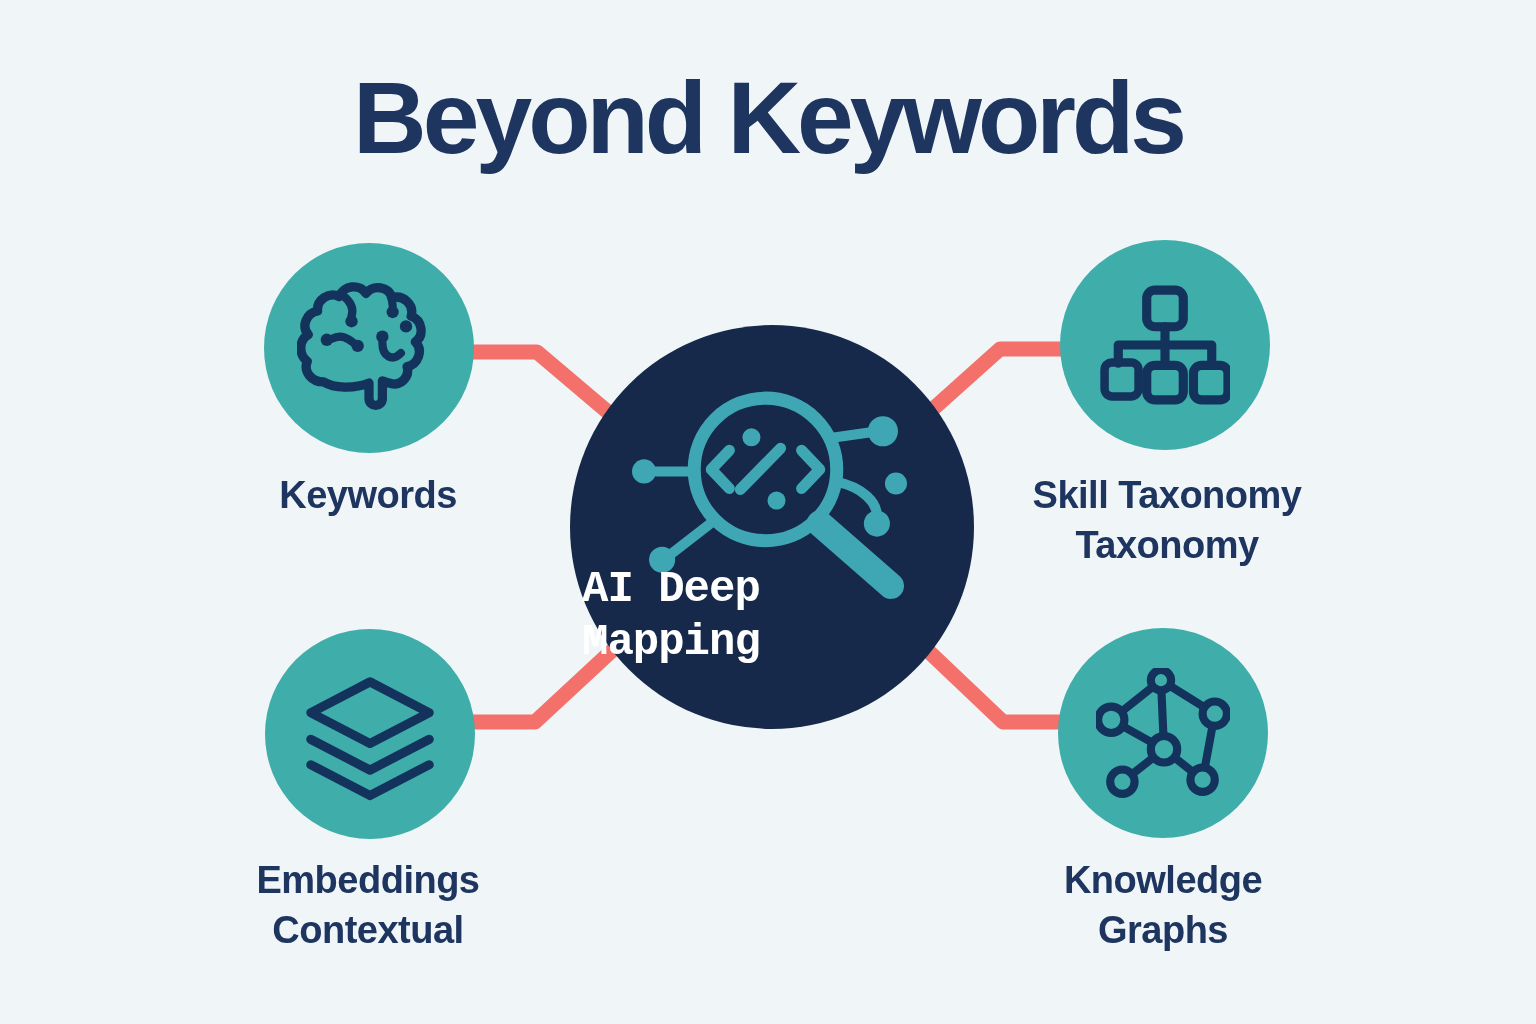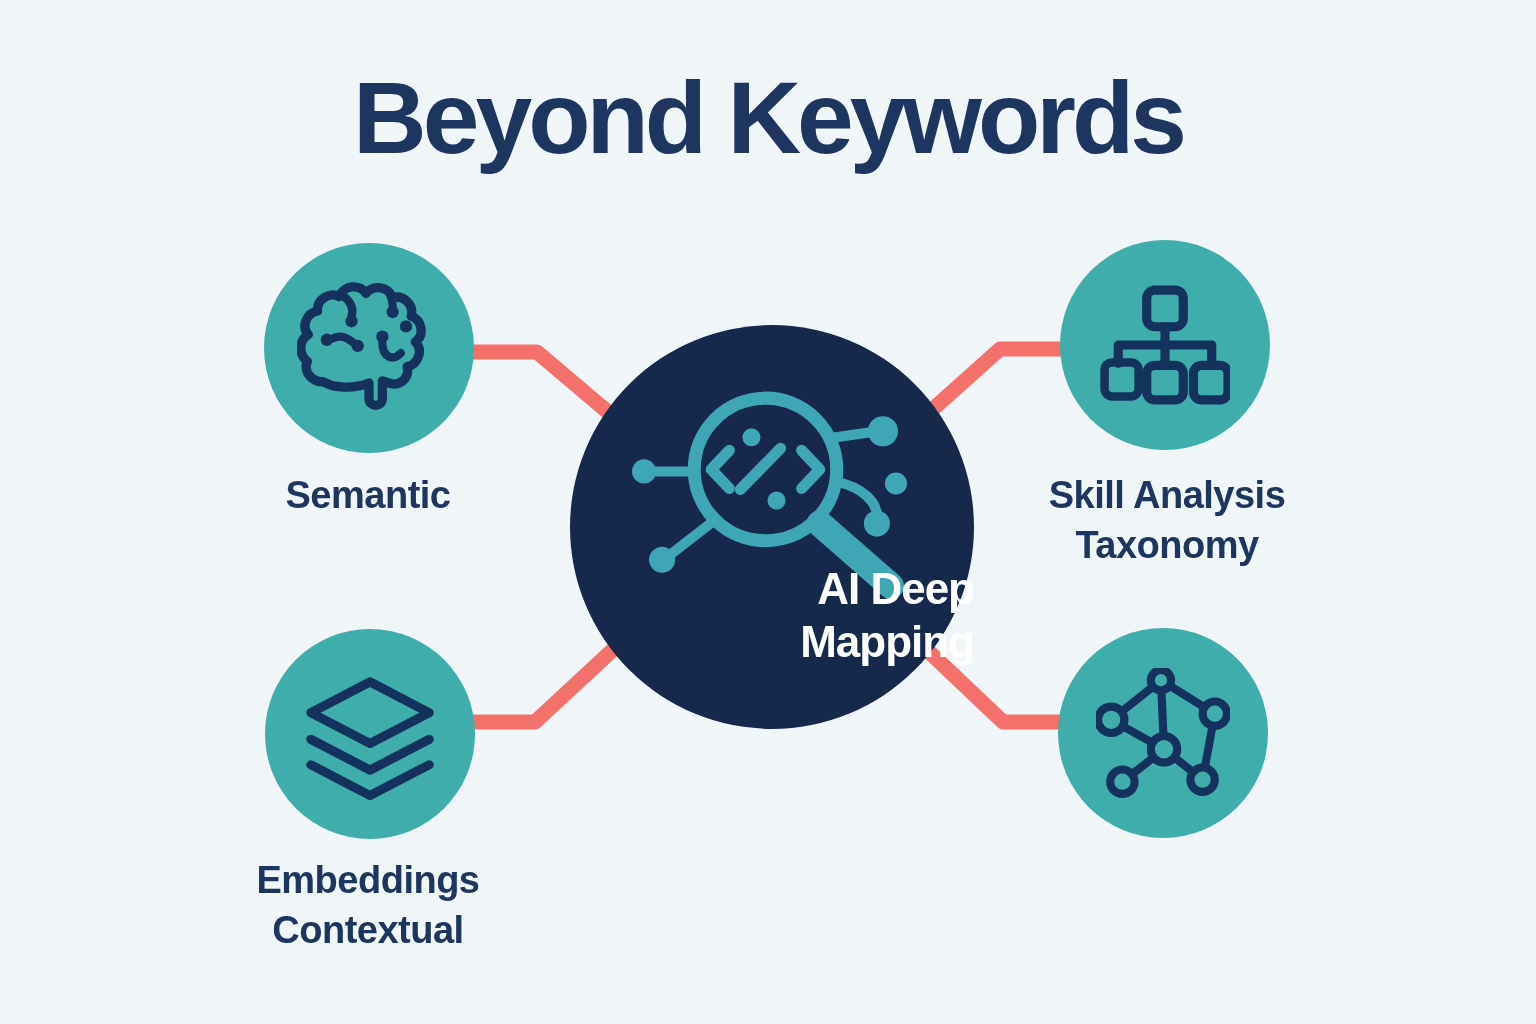--- a/index.html
+++ b/index.html
@@ -51,27 +51,28 @@
     position: absolute;
     left: 570px; top: 325px;
     width: 404px; height: 404px;
     border-radius: 50%;
     background: var(--hub-fill, #16294b);
     z-index: 2;
   }
   .hub-icon { position: absolute; left: 62px; top: 66px; }
   .hub-label {
     position: absolute;
-    left: 0; top: 238px; width: 404px;
-    text-align: right;
+    left: 12px; top: 238px; width: 404px;
+    text-align: left;
     color: var(--hub-text, #ffffff);
     font-size: 44px;
     font-weight: bold;
     line-height: 1.2;
     letter-spacing: -1px;
+    font-family: Liberation Mono, monospace;
   }
   .hub-label span { display: block; }
 
   .node-circle {
     position: absolute;
     width: 210px; height: 210px;
     border-radius: 50%;
     background: var(--node-fill, #3fada9);
     z-index: 2;
     display: flex;
@@ -217,24 +218,28 @@
       <circle class="icon-node-dot" stroke-width="8" cx="64" cy="12" r="10"></circle>
       <circle class="icon-node-dot" stroke-width="8" cx="15" cy="51" r="13"></circle>
       <circle class="icon-node-dot" stroke-width="8" cx="117" cy="45" r="12"></circle>
       <circle class="icon-node-dot" stroke-width="8" cx="67" cy="80" r="13"></circle>
       <circle class="icon-node-dot" stroke-width="8" cx="26" cy="112" r="12"></circle>
       <circle class="icon-node-dot" stroke-width="8" cx="105" cy="110" r="12"></circle>
     </svg>
   </div>
 
   <div class="node-label label-tl">
-    <span>Semantic</span>
+    <span>Keywords</span>
   </div>
   <div class="node-label label-tr">
-    <span>Skill Analysis</span>
+    <span>Skill Taxonomy</span>
     <span>Taxonomy</span>
   </div>
   <div class="node-label label-bl">
     <span>Embeddings</span>
     <span>Contextual</span>
   </div>
+  <div class="node-label label-br">
+    <span>Knowledge</span>
+    <span>Graphs</span>
+  </div>
 
 </div>
 
 </body></html>

